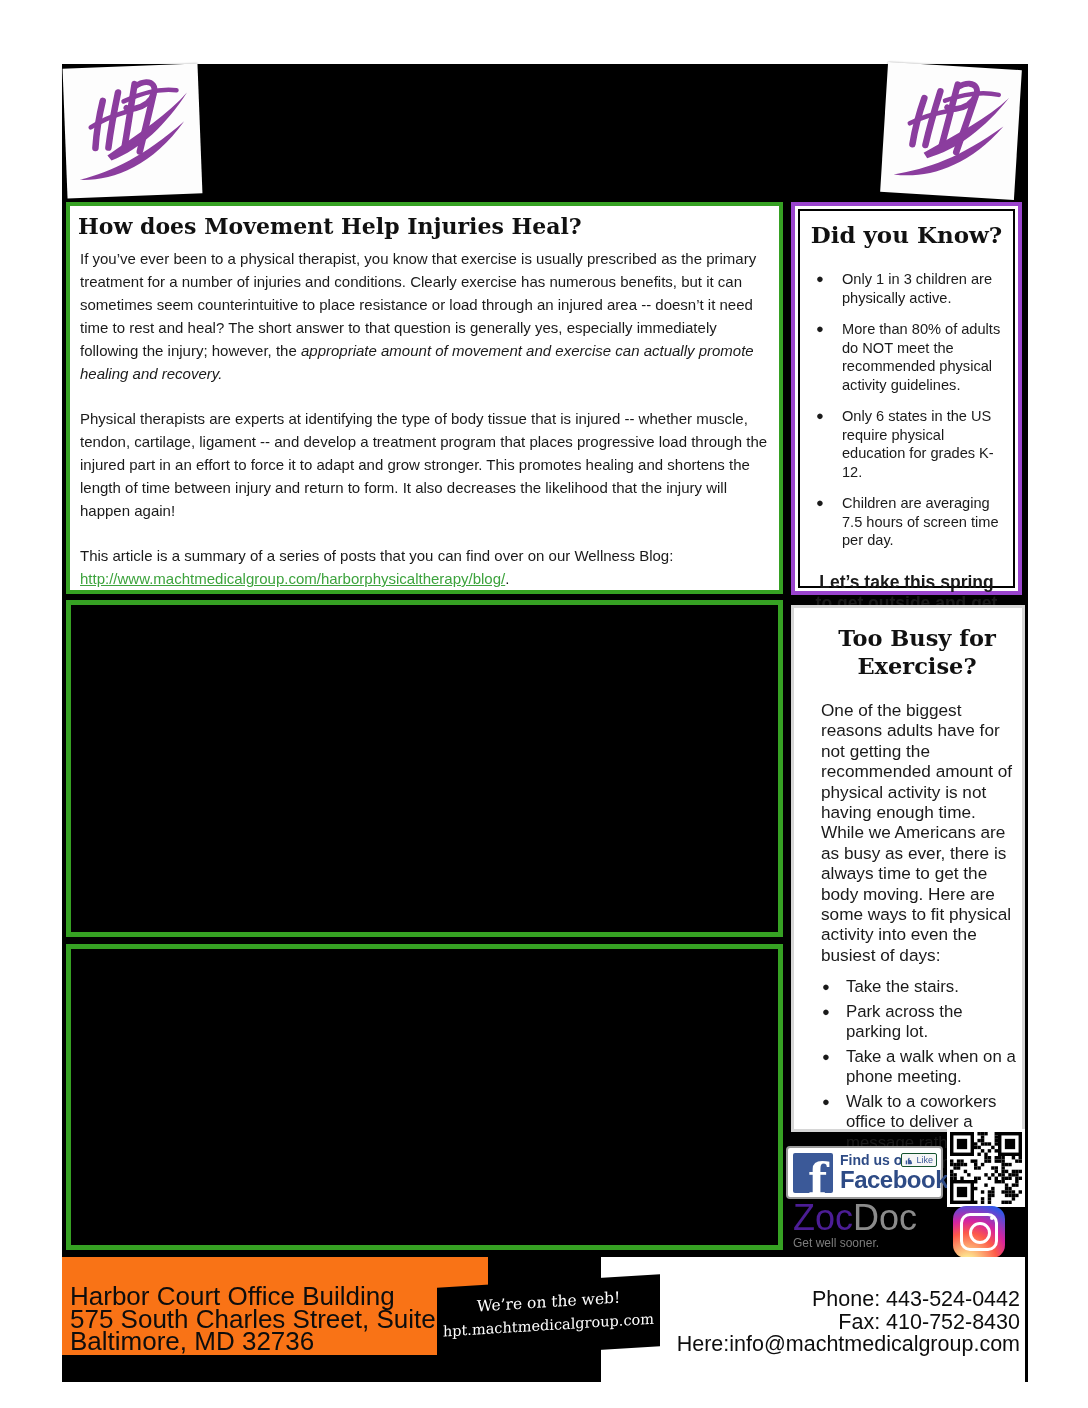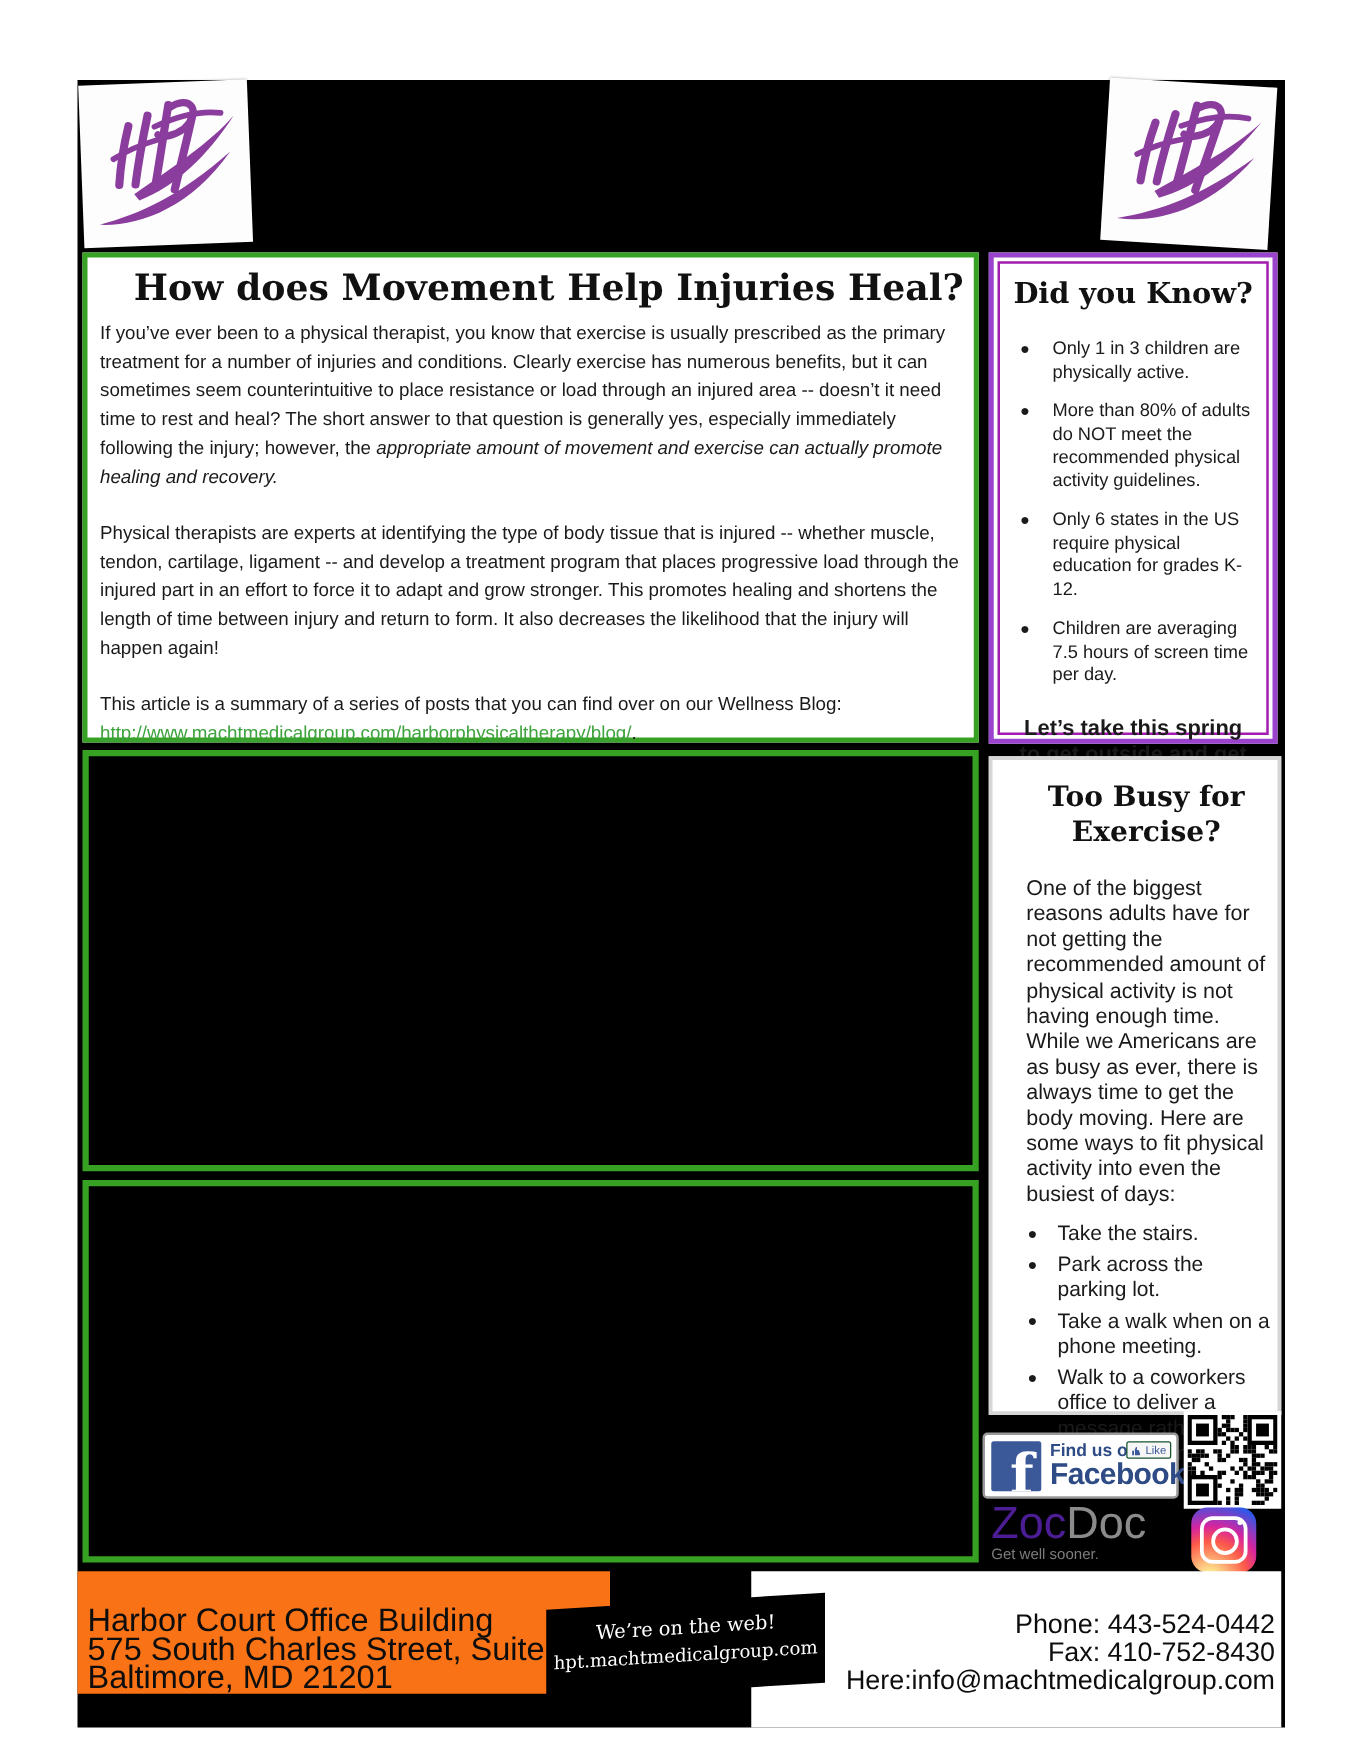--- a/index.html
+++ b/index.html
@@ -9,31 +9,31 @@
 
   
   .logo-box{position:absolute;background:#fdfdfd;box-shadow:0 0 2px rgba(0,0,0,.4);}
   .logo-left{left:65px;top:66px;width:135px;height:130px;transform:rotate(-2.2deg);}
   .logo-right{left:884px;top:66px;width:134px;height:130px;transform:rotate(3.5deg);}
   .logo-box svg{width:100%;height:100%;}
 
   
   .article{position:absolute;left:66px;top:202px;width:717px;height:392px;background:#fff;
            border:4px solid #36a123;box-sizing:border-box;}
-  .article h1{margin:7px 8px 2px;text-align:right;font-family:"DejaVu Serif",serif;
-              font-size:29px;font-weight:bold;color:#111;}
+  .article h1{margin:7px 8px 2px;text-align:left;font-family:"DejaVu Serif",serif;
+              font-size:22px;font-weight:bold;color:#111;}
   .article p{margin:0 0 22px;padding:0 10px;font-size:15px;line-height:23px;}
   .article p.first{margin-top:8px;}
   .em{font-style:italic;}
   a.blog-link{color:#3da33d;text-decoration:underline;cursor:pointer;}
 
   
   .dyk{position:absolute;left:791px;top:202px;width:231px;height:393px;background:#fff;
        border:4px solid #9a44ce;box-sizing:border-box;padding:3px;}
-  .dyk-inner{border:2px solid #a21caf;width:100%;height:100%;box-sizing:border-box;}
+  .dyk-inner{border:2px solid #000000;width:100%;height:100%;box-sizing:border-box;}
   .dyk h2{margin:10px 4px 0;text-align:center;font-family:"DejaVu Serif",serif;
           font-size:23px;font-weight:bold;color:#111;}
   .dyk-list{margin-top:22px;}
   .dyk-row{display:flex;margin:0 10px 13px 16px;font-size:14.6px;line-height:18.5px;}
   .dyk-row .dot{flex:0 0 26px;font-size:13px;line-height:18px;}
   .dyk-callout{margin:22px 12px 0;text-align:center;font-weight:bold;font-size:17.5px;line-height:21px;}
 
   
   .img-box{position:absolute;left:66px;width:717px;background:#000;border:5px solid #36a123;
            box-sizing:border-box;}
@@ -355,21 +355,21 @@
 
   <div class="insta">
     <div class="frame"></div>
     <div class="lens"></div>
     <div class="dot"></div>
   </div>
 
   <div class="foot-left">
     <div>Harbor Court Office Building</div>
     <div>575 South Charles Street, Suite 201</div>
-    <div>Baltimore, MD 21201</div>
+    <div>Baltimore, MD 32736</div>
   </div>
   <div class="foot-right">
     <div>Phone: 443-524-0442</div>
     <div>Fax: 410-752-8430</div>
     <div>Here:info@machtmedicalgroup.com</div>
   </div>
   <div class="ribbon">
     <div class="l1">We’re on the web!</div>
     <div class="l2">hpt.machtmedicalgroup.com</div>
   </div>

